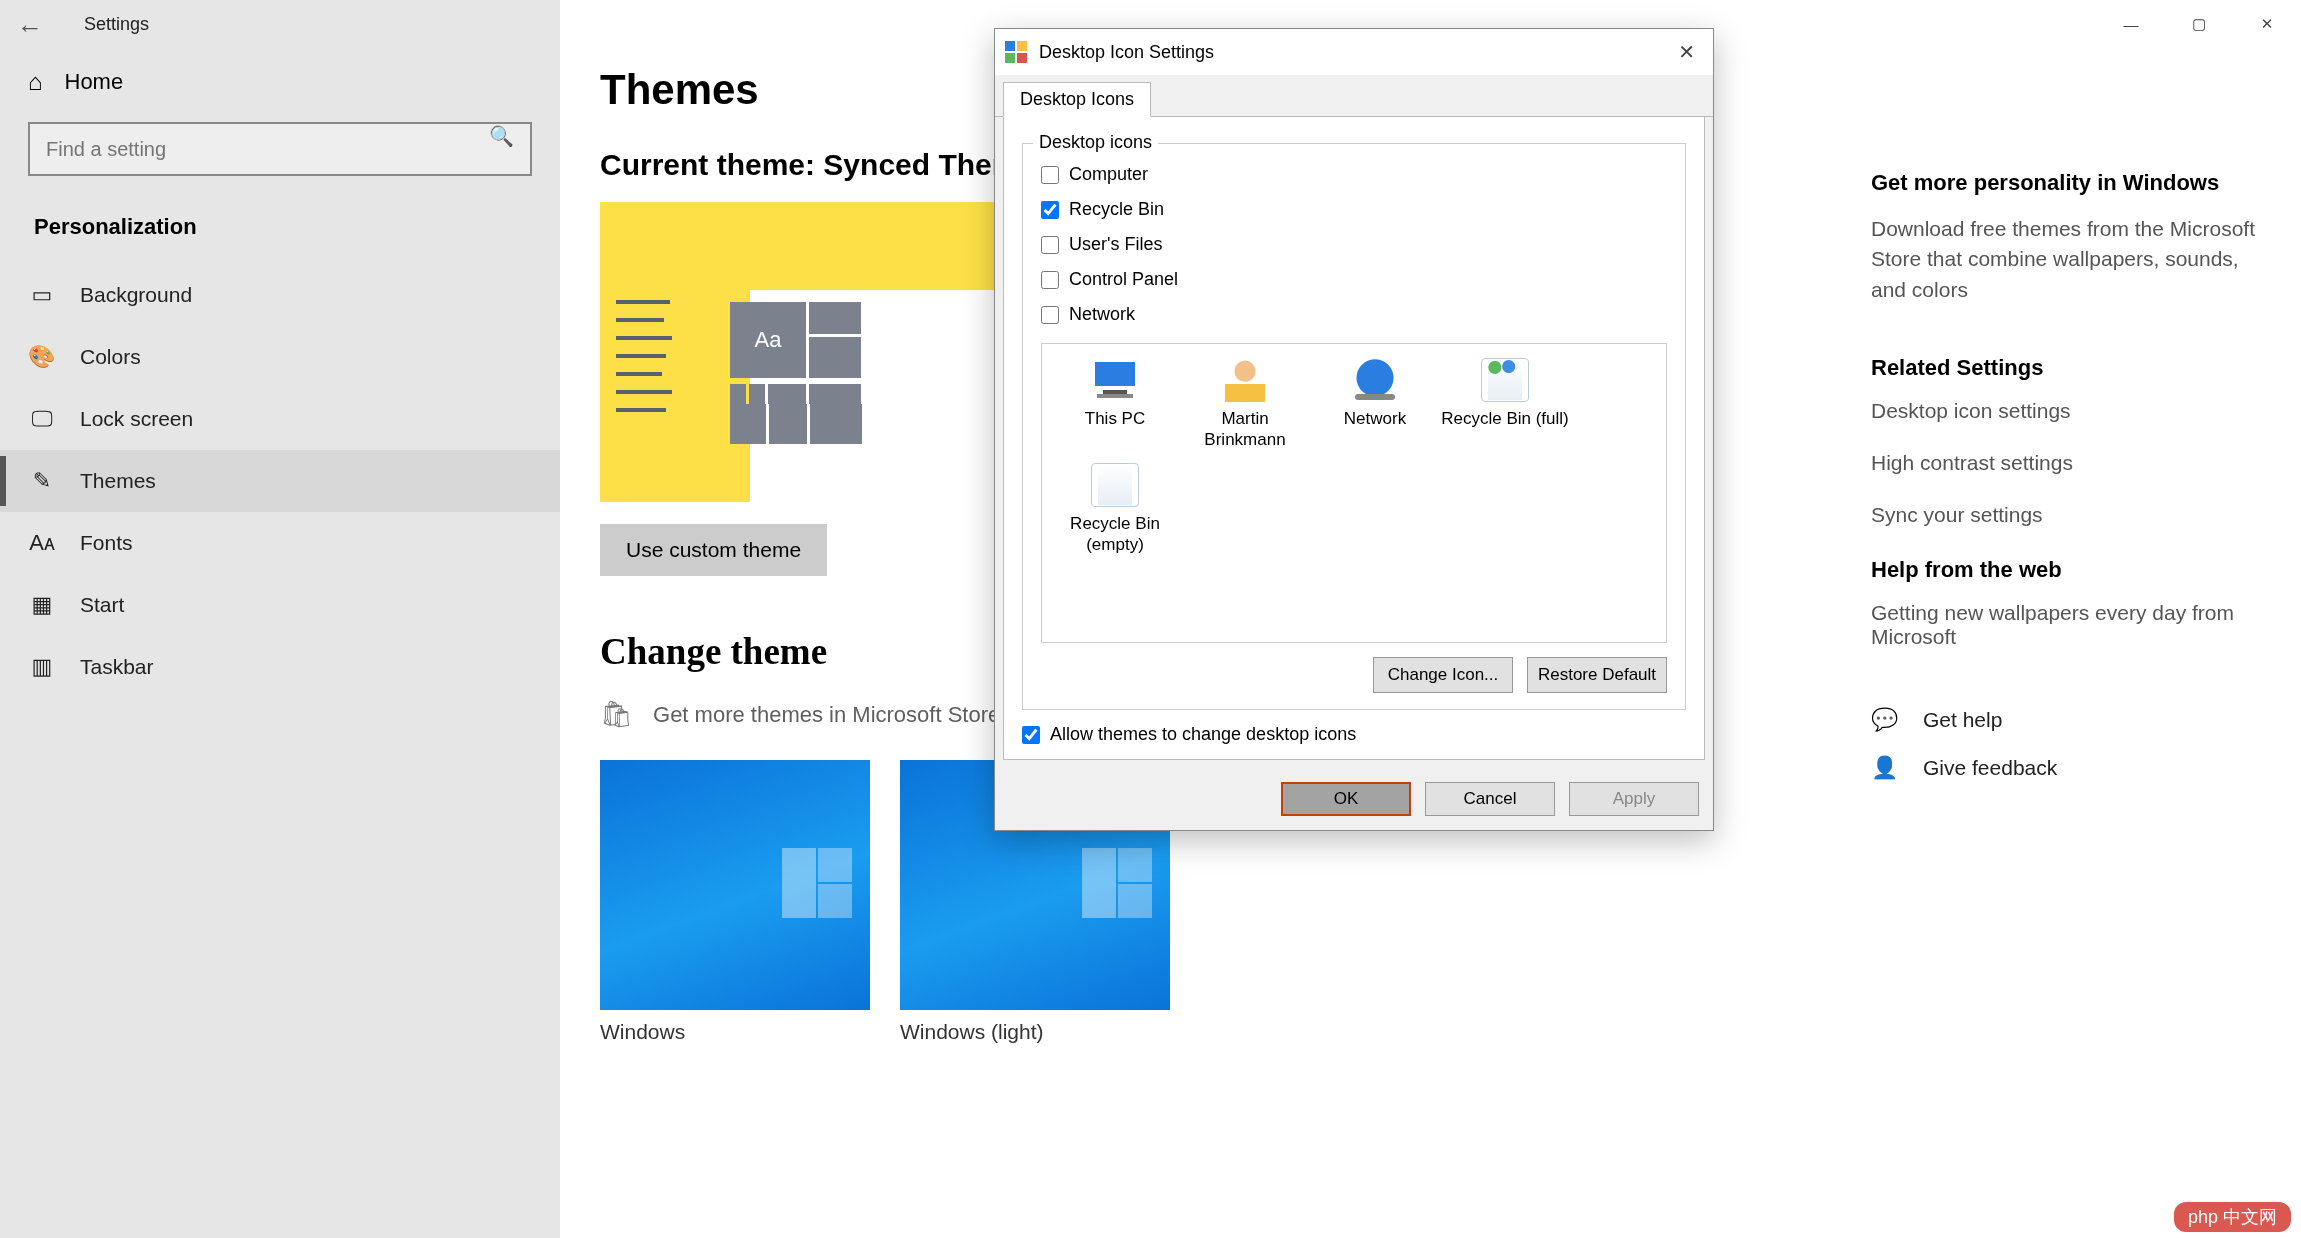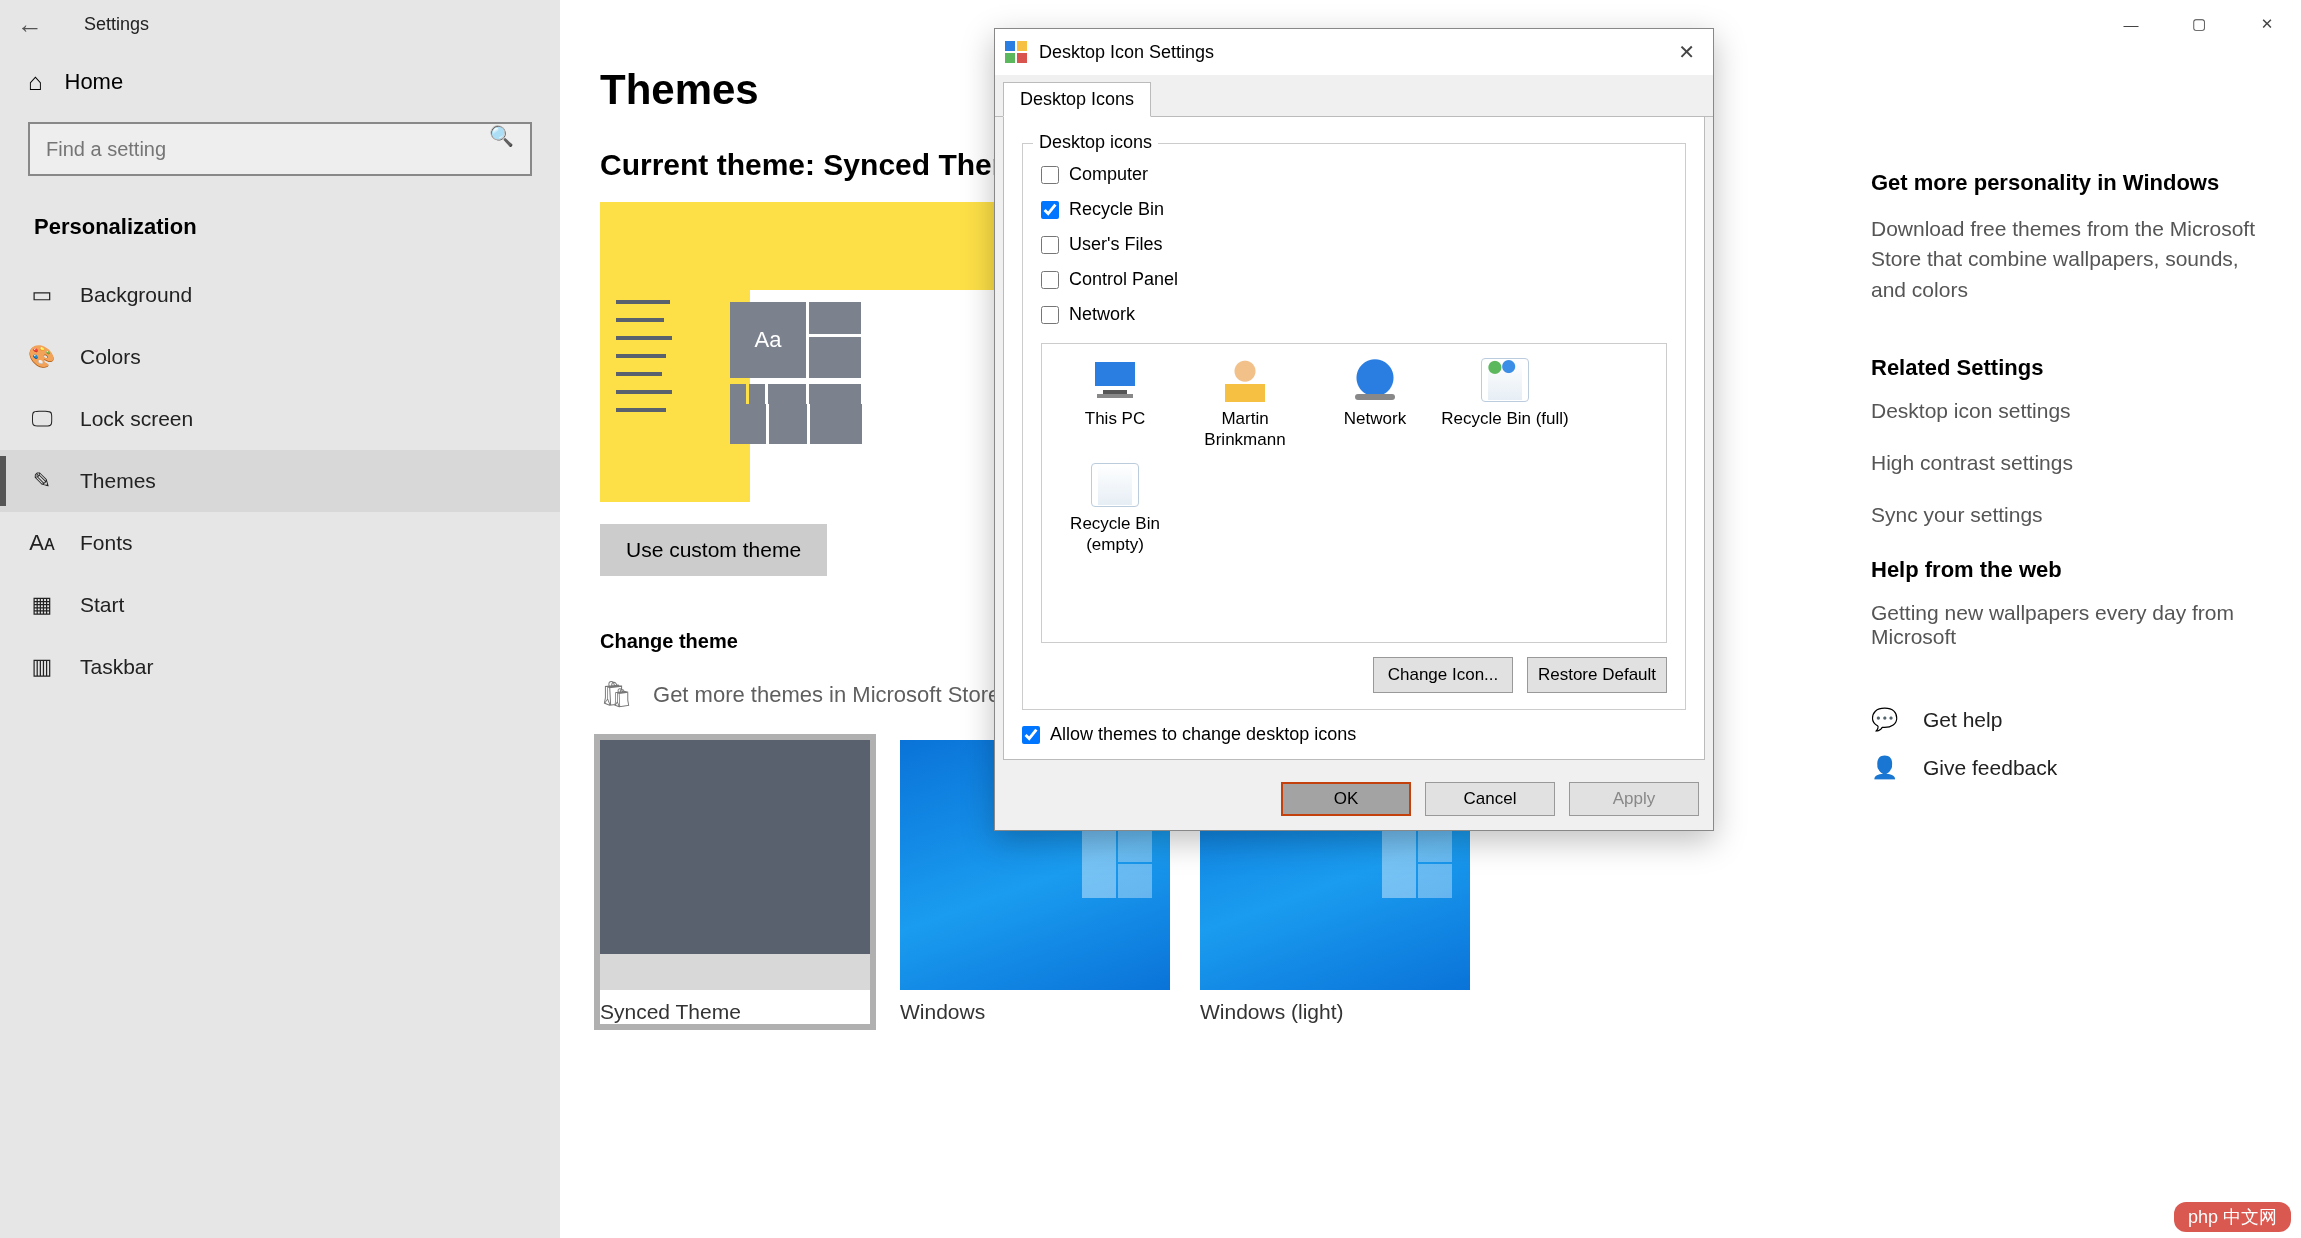--- a/index.html
+++ b/index.html
@@ -45,21 +45,21 @@
 .theme-preview .aa .s { background:#7b828e; margin-bottom:3px; }
 .theme-preview .aa .s1{width:52px;height:32px}
 .theme-preview .aa .s2{width:52px;height:41px}
 .theme-preview .aa .row2{clear:both; padding-top:3px;}
 .theme-preview .aa .r{display:inline-block;background:#7b828e;margin-right:3px;vertical-align:top}
 .theme-preview .aa .ra{width:16px;height:20px}.theme-preview .aa .rb{width:16px;height:20px}.theme-preview .aa .rc{width:38px;height:20px}.theme-preview .aa .rd{width:52px;height:20px}
 .theme-preview .aa .re{width:36px;height:40px}.theme-preview .aa .rf{width:38px;height:40px}.theme-preview .aa .rg{width:52px;height:40px}
 
 .custom-theme-btn { display:inline-block; background:#ccc; padding:14px 26px; font-size:21px; margin-bottom:54px; }
 
-.change-heading { font-size:20px; font-weight:600; margin-bottom:26px; }
+.change-heading { font-size:37px; font-weight:600; margin-bottom:26px;font-family:Liberation Serif, serif; }
 .store-row { display:flex; align-items:center; gap:20px; font-size:22px; color:#5f5f5f; margin-bottom:30px; }
 .store-row .bag { font-size:26px; color:#777; }
 
 .theme-grid { display:flex; gap:30px; }
 .theme-card { width:270px; }
 .theme-card.selected { outline:6px solid #b0b0b0; outline-offset:0; }
 .theme-thumb { width:270px; height:250px; background:#59606e; }
 .theme-thumb.blue { background:linear-gradient(160deg,#0a73d8 0%, #1a9cf0 55%, #0a73d8 100%); position:relative; }
 .theme-thumb.blue::after { content:""; position:absolute; right:18px; top:88px; width:70px; height:70px;
   background:
@@ -208,24 +208,20 @@
     <div class="custom-theme-btn">Use custom theme</div>
 
     <div class="change-heading">Change theme</div>
 
     <div class="store-row">
       <span class="bag">🛍</span>
       <span>Get more themes in Microsoft Store</span>
     </div>
 
     <div class="theme-grid">
-      <div class="theme-card selected">
-        <div class="theme-thumb"></div>
-        <div class="theme-name">Synced Theme</div>
-      </div>
       <div class="theme-card">
         <div class="theme-thumb blue"></div>
         <div class="theme-name">Windows</div>
       </div>
       <div class="theme-card">
         <div class="theme-thumb blue"></div>
         <div class="theme-name">Windows (light)</div>
       </div>
     </div>
 

